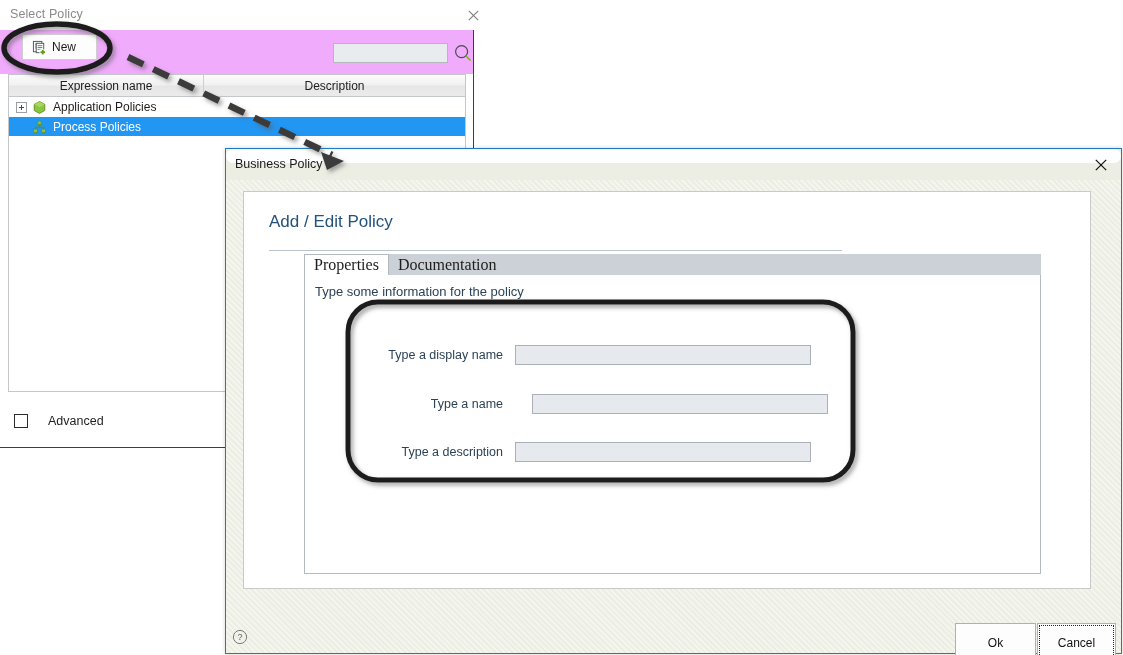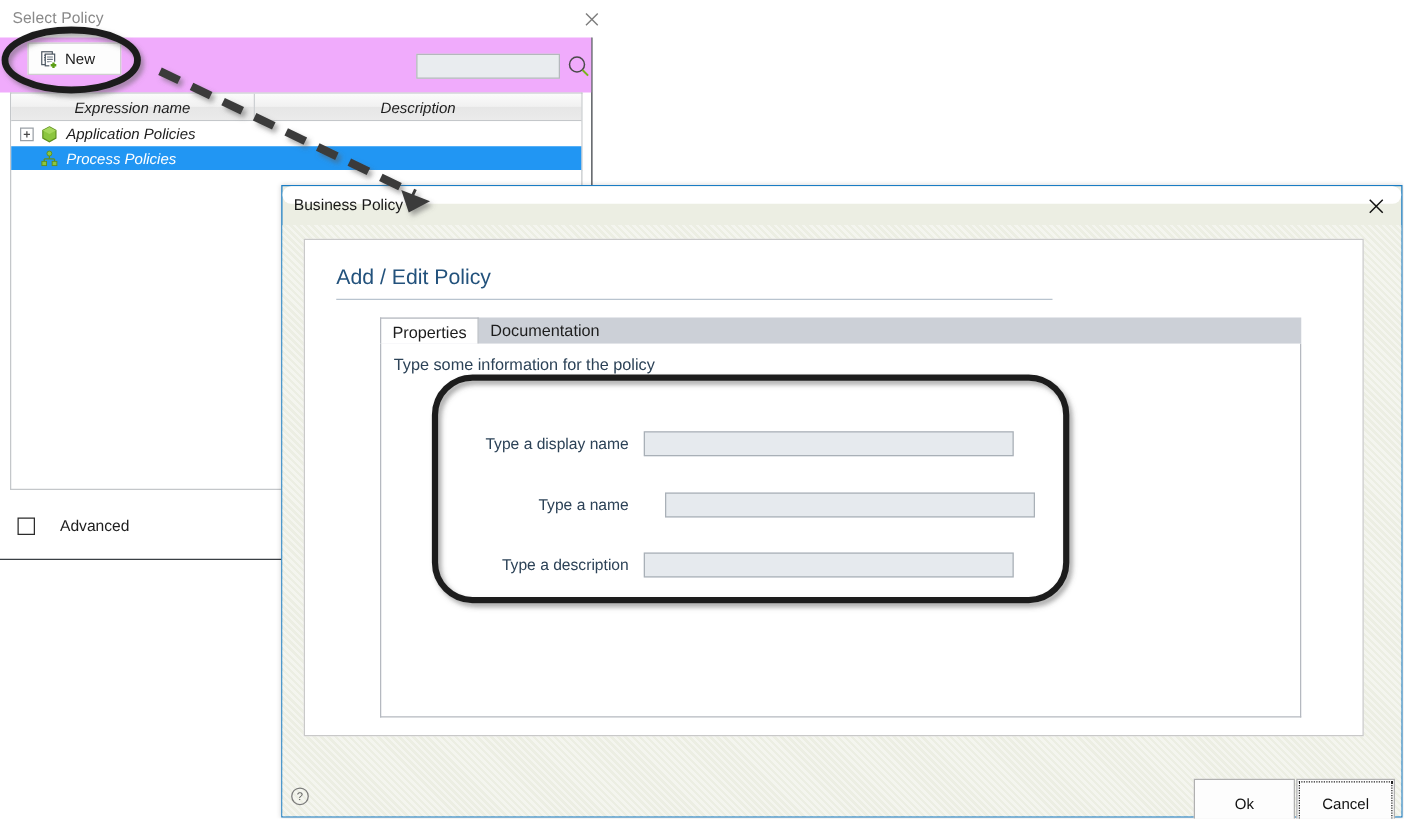--- a/index.html
+++ b/index.html
@@ -93,21 +93,20 @@
   }
 
   
   #sp-table {
     position: absolute;
     left: 8px; top: 74px;
     width: 458px;
     border: 1px solid #c4c7ca;
     border-bottom: none;
     box-sizing: border-box;
-    font-style: italic;
   }
   #sp-header-row {
     display: flex;
     height: 21px;
     background: linear-gradient(to bottom, #fbfbfb 0%, #f1f1f1 48%, #e6e6e6 52%, #ebebeb 100%);
     border-bottom: 1px solid #c4c7ca;
   }
   .sp-th {
     display: flex; align-items: center; justify-content: center;
     font-size: 12px;
@@ -215,41 +214,42 @@
     left: 17px; top: 11px;
     width: 848px; height: 398px;
     background: #ffffff;
     border: 1px solid #c9c9c9;
     box-sizing: border-box;
   }
   #bp-heading {
     position: absolute;
     left: 25px; top: 20px;
     width: 573px;
-    padding-bottom: 7px;
+    padding-bottom: 18px;
     border-bottom: 1px solid #b9c4cf;
     font-size: 17px;
     color: #23527c;
   }
   #bp-tabstrip {
     position: absolute;
     left: 60px; top: 62px;
     width: 737px; height: 21px;
     background: #ccd0d7;
     display: flex;
     align-items: flex-end;
   }
   .bp-tab {
-    font-size: 13px;
+    font-size: 16px;
     color: #1d1d1d;
     padding: 0 9px;
     height: 21px;
     display: flex; align-items: center;
     box-sizing: border-box;
     cursor: pointer;
+    font-family: Liberation Serif, serif;
   }
   .bp-tab.active {
     background: #ffffff;
     border-left: 1px solid #b5b9c0;
     border-right: 1px solid #b5b9c0;
     border-top: 1px solid #b5b9c0;
   }
   #bp-tabpanel {
     position: absolute;
     left: 60px; top: 83px;

